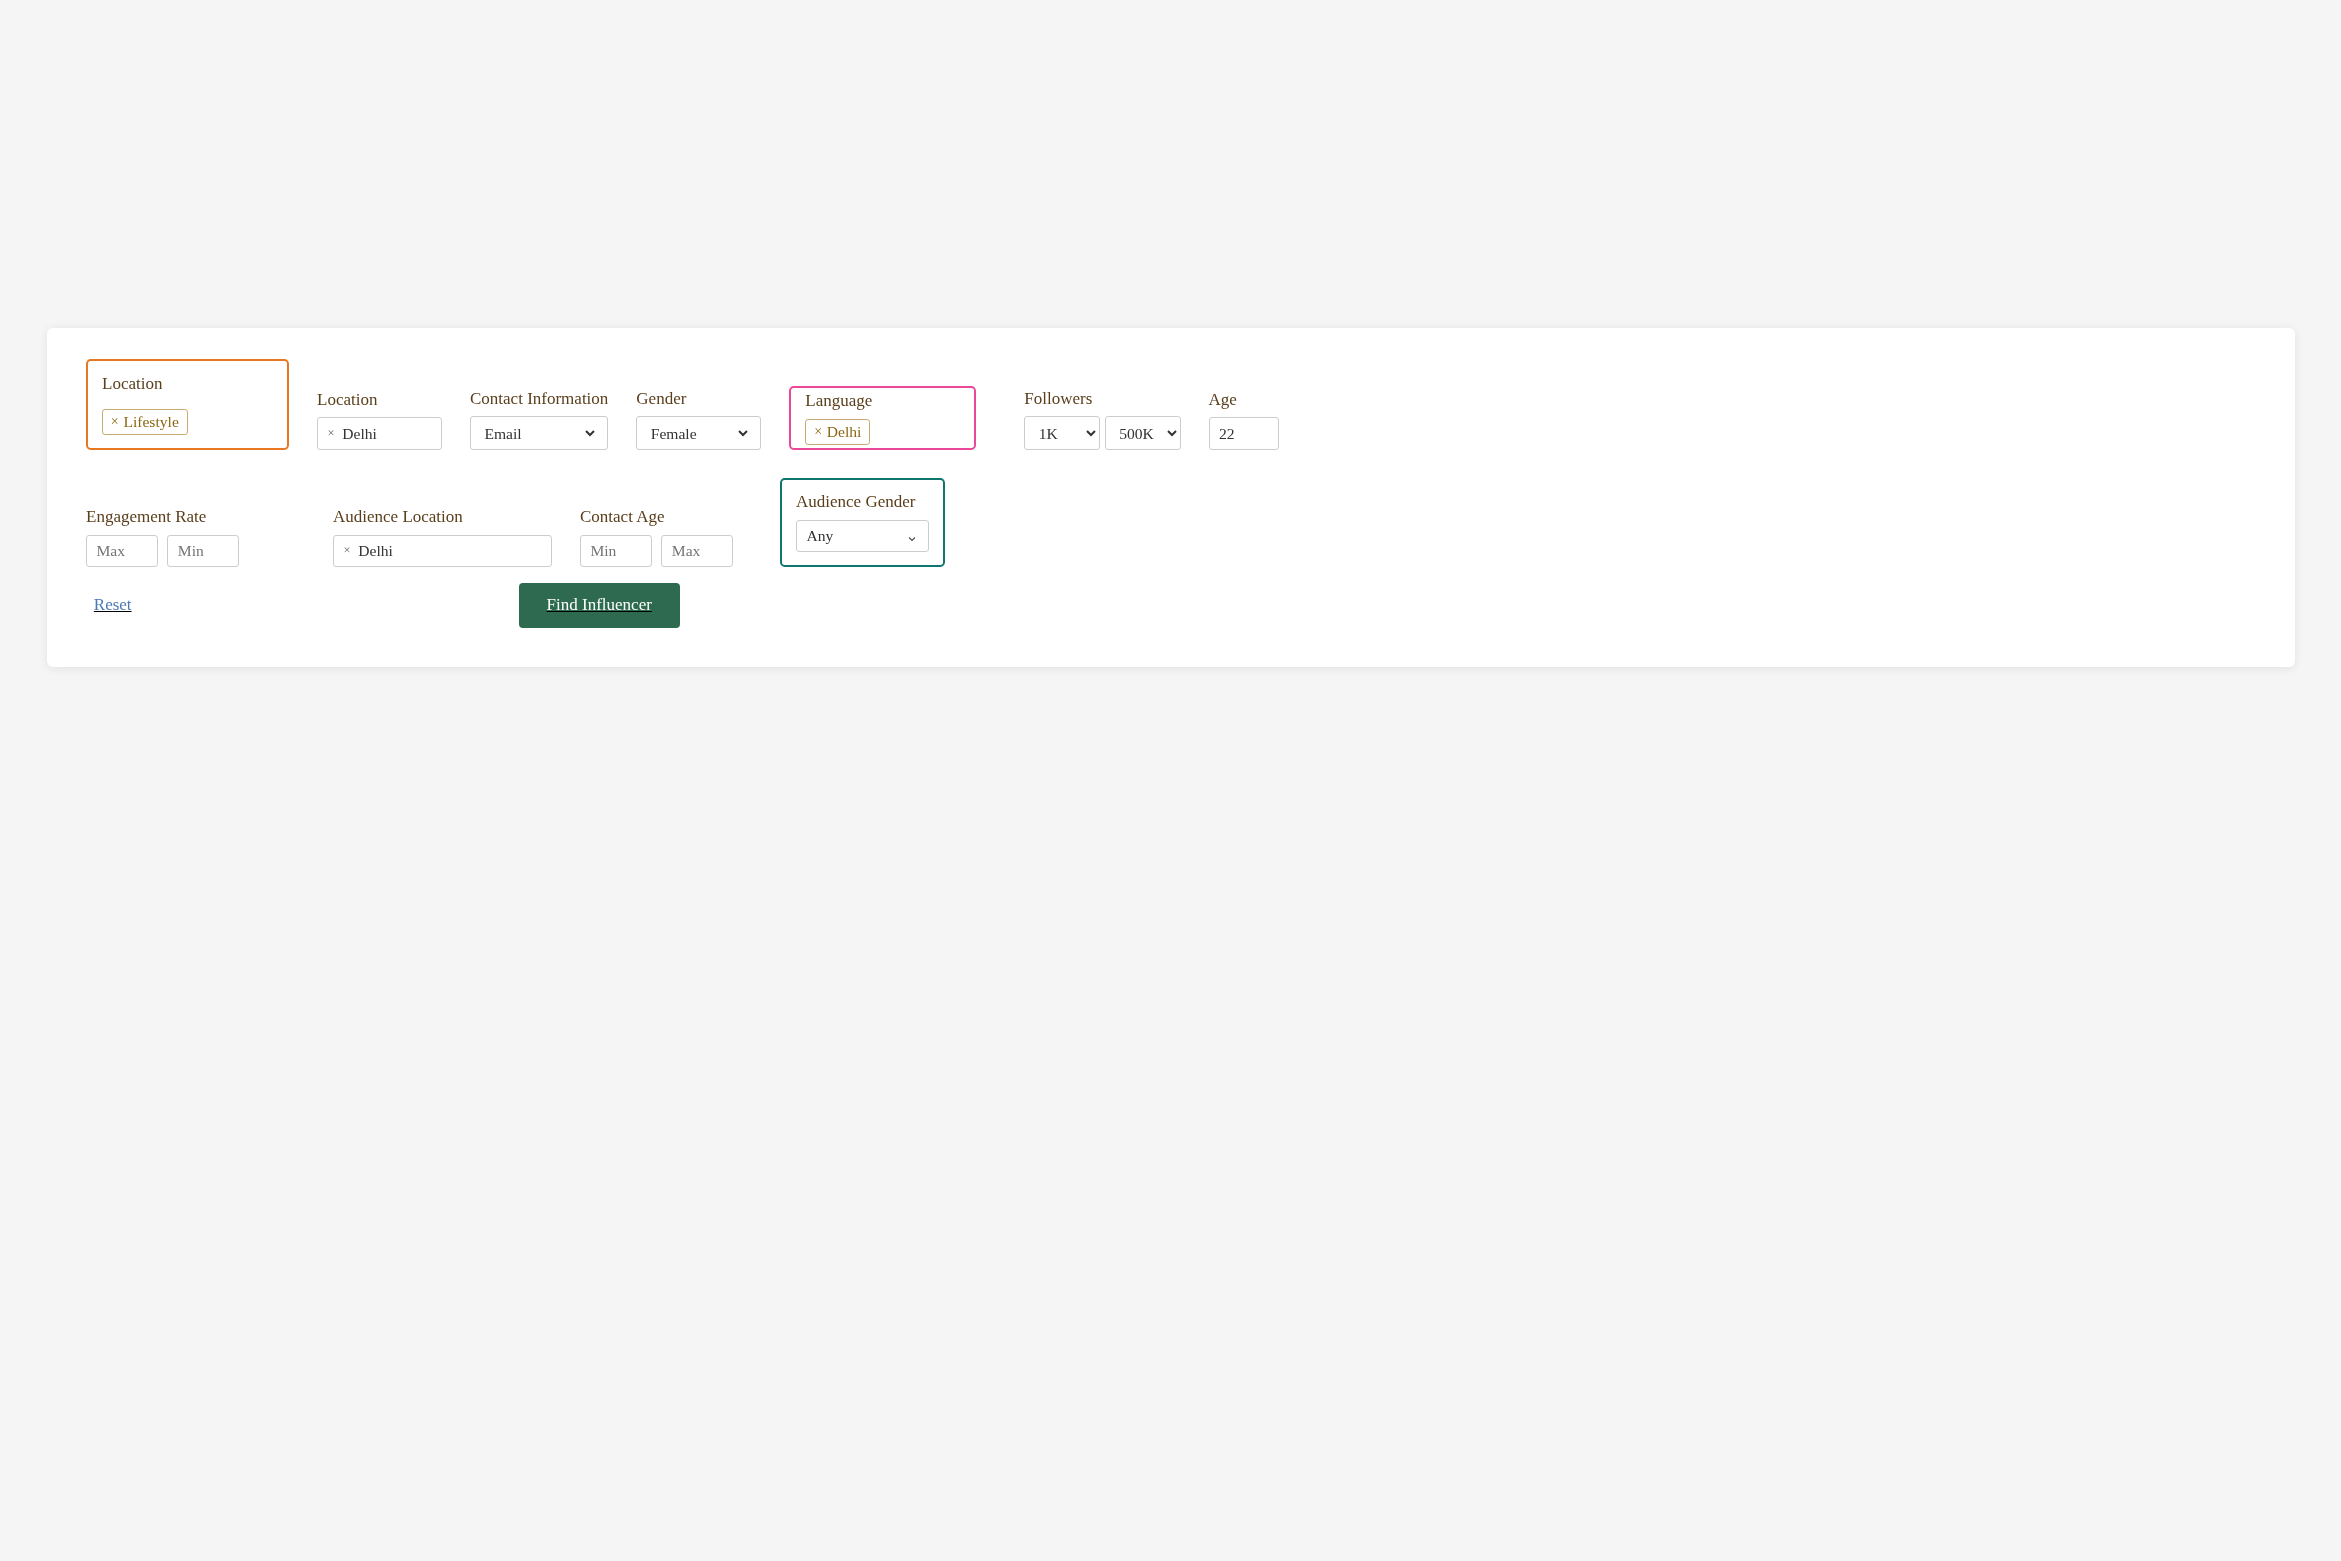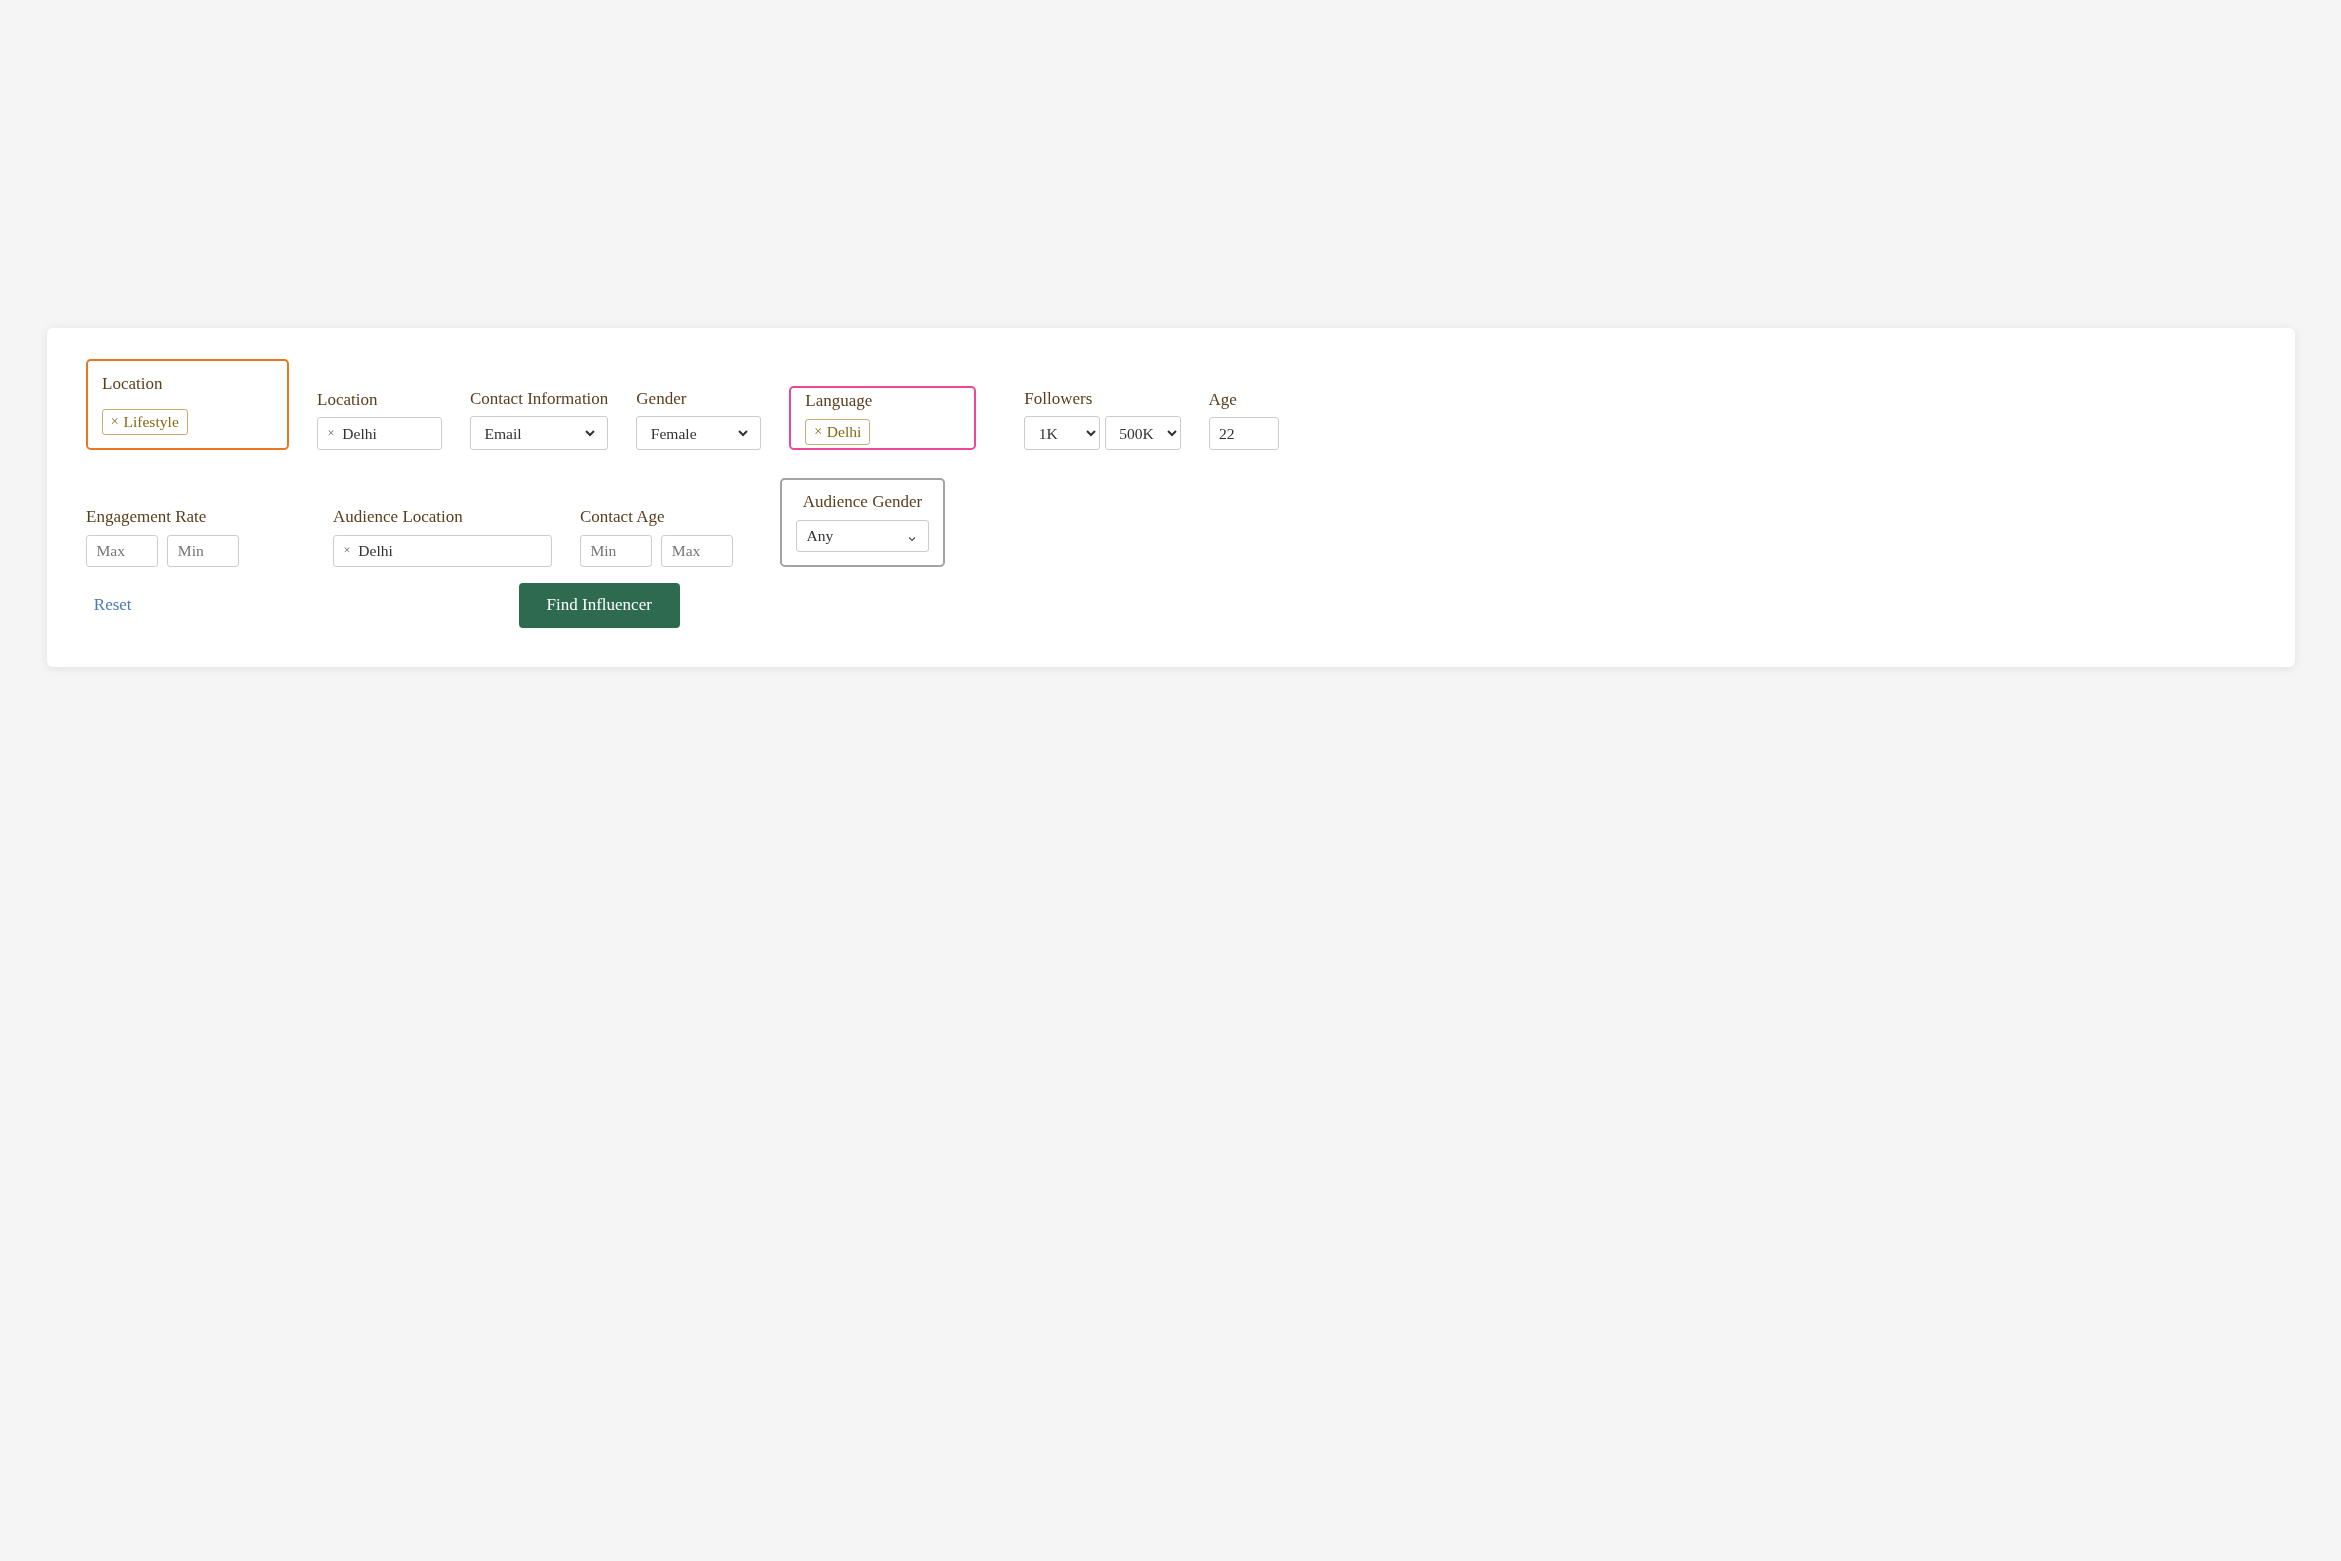--- a/index.html
+++ b/index.html
@@ -236,25 +236,24 @@
       background: #fff;
       min-width: 203px;
       gap: 4.7px;
     }
 
     .audience-age-group {
       min-width: 172px;
     }
 
     .audience-gender-group {
-      border: 2px solid #a3a3a3;
+      border: 2px solid #0f766e;
       border-radius: 4.7px;
       padding: 12.5px 14px;
       min-width: 156px;
-      align-items: center;
     }
 
     .audience-gender-select {
       display: flex;
       align-items: center;
       justify-content: space-between;
       border: 1.2px solid #ccc;
       border-radius: 3.1px;
       padding: 6.2px 9.4px;
       font-size: 15.6px;
@@ -269,20 +268,21 @@
       font-size: 15.6px;
       color: #555;
     }
 
     
     .filter-row-3 {
       display: flex;
       align-items: center;
       gap: 28px;
       margin-top: 15.6px;
+      text-decoration: underline;
     }
 
     .reset-link {
       color: #4a7ab5;
       font-size: 17px;
       font-family: Georgia, serif;
       cursor: pointer;
       text-decoration: none;
       margin-left: 7.8px;
     }

